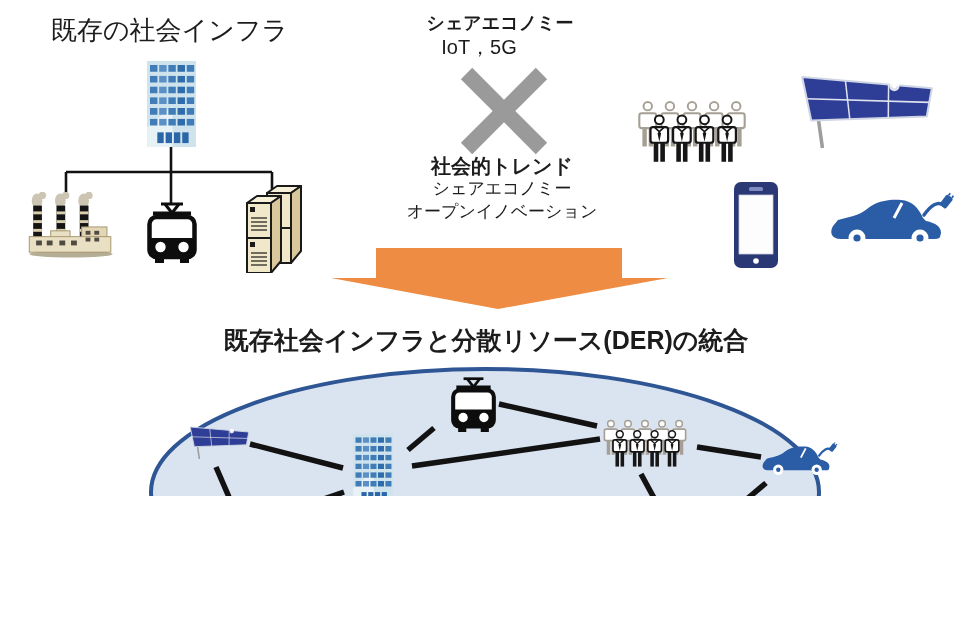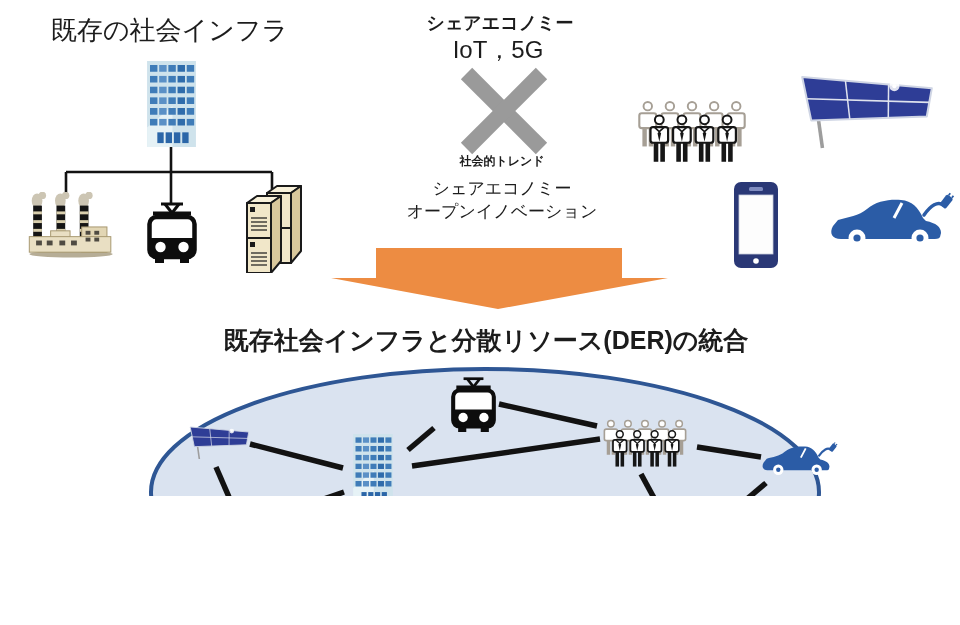--- a/index.html
+++ b/index.html
@@ -236,20 +236,20 @@
     <use href="#sym-crowd" x="602" y="415" width="86" height="58"></use>
     <use href="#sym-car" x="760" y="441" width="78" height="38"></use>
     <use href="#sym-factory" x="200" y="513" width="72" height="54"></use>
     <use href="#sym-server" x="489" y="516" width="44" height="66"></use>
     <use href="#sym-phone" x="677" y="519" width="32" height="63"></use>
   </svg>
 
   <div class="lbl big" style="left:51px;top:16px;">既存の社会インフラ</div>
 
   <div class="lbl ctr b" style="left:500px;top:13px;font-size:18px;">シェアエコノミー</div>
-  <div class="lbl ctr" style="left:498px;top:36px;font-size:24px;">IoT，5G</div>
-  <div class="lbl ctr b" style="left:502px;top:155px;font-size:12px;">社会的トレンド</div>
+  <div class="lbl ctr" style="left:479px;top:36px;font-size:20px;">IoT，5G</div>
+  <div class="lbl ctr b" style="left:502px;top:155px;font-size:20px;">社会的トレンド</div>
   <div class="lbl ctr" style="left:502px;top:202px;font-size:17px;">オープンイノベーション</div>
   <div class="lbl ctr" style="left:502px;top:179px;font-size:17px;">シェアエコノミー</div>
 
 
   <div class="lbl ctr" style="left:486px;top:326px;font-size:25px;font-weight:bold;">既存社会インフラと分散リソース(DER)の統合</div>
 </div>
 
 </body></html>

